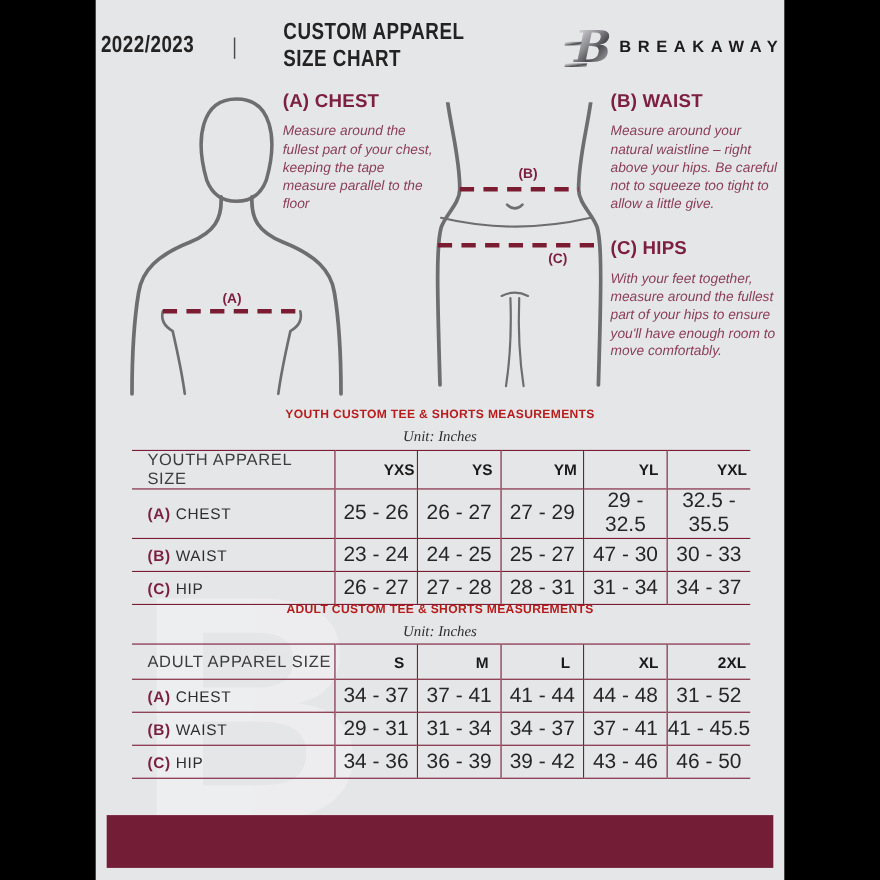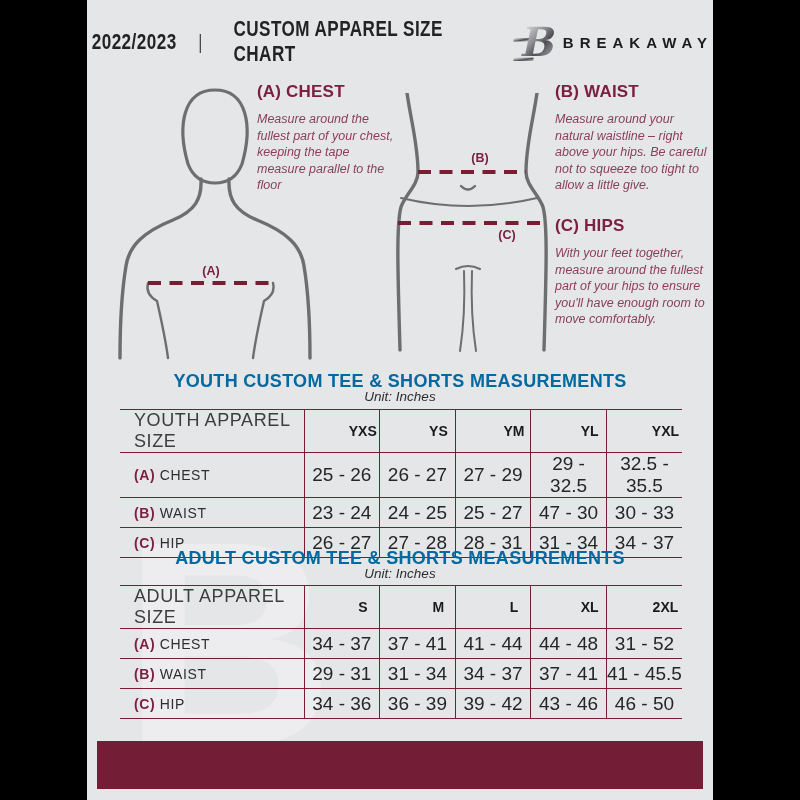--- a/index.html
+++ b/index.html
@@ -7,51 +7,51 @@
     width:800px;height:800px;background:#000;position:relative;overflow:hidden;
     font-family:"Liberation Sans",sans-serif;
   }
   .doc{
     position:absolute;left:87px;top:0;width:626px;height:800px;
     background:#e5e6e8;overflow:hidden;
   }
   
   .doc-header{
     position:absolute;top:22px;left:0;right:0;height:40px;
-    display:flex;justify-content:center;align-items:center;gap:17px;z-index:1;
+    display:flex;justify-content:center;align-items:center;gap:30px;z-index:1;
   }
   .hdr-txt{font-weight:bold;font-size:19px;color:#232323;letter-spacing:.5px;
     display:inline-block;transform:scale(.9,1.12);}
   .hdr-div{font-size:18px;color:#4a4a4a;font-weight:400;transform:scale(.9,1.15);}
   .brand-wrap{display:flex;align-items:center;gap:10px;margin-left:6px;}
   .brand{font-weight:bold;font-size:15px;letter-spacing:6px;color:#1c1c1c;}
   
   .guide-block{position:absolute;z-index:1;}
   .guide-heading{font-size:17px;font-weight:800;color:#7c2040;letter-spacing:.2px;margin:0 0 9px 0;}
   .guide-desc{font-size:12.5px;font-style:italic;color:#8a3e57;line-height:1.32;margin:0;font-weight:500;}
   .fig{position:absolute;z-index:1;}
   
-  .tbl-title{position:absolute;left:0;right:0;text-align:center;font-size:18px;
-    font-weight:700;color:#0369a1;letter-spacing:.3px;z-index:1;}
+  .tbl-title{position:absolute;left:0;right:0;text-align:center;font-size:11px;
+    font-weight:700;color:#b91c1c;letter-spacing:.3px;z-index:1;}
   .tbl-unit{position:absolute;left:0;right:0;text-align:center;font-size:13.5px;
-    font-style:italic;font-weight:500;color:#2d2d2d;z-index:1;}
+    font-style:italic;font-weight:500;color:#2d2d2d;z-index:1;font-family:Liberation Serif, serif;}
   .tbl-wrap{position:absolute;left:33px;width:562px;z-index:1;}
   table.size-table{border-collapse:collapse;width:562px;table-layout:fixed;}
   table.size-table col.c0{width:184px;}
   table.size-table col.cn{width:75.6px;}
   table.size-table th,table.size-table td{
     border-top:1.5px solid #7b1c35;padding:0;text-align:center;
     color:#262626;font-size:19px;background:transparent;
   }
   table.size-table tr:last-child td{border-bottom:1.5px solid #7b1c35;}
   table.size-table th+th,table.size-table td+td{border-left:1.5px solid #7b1c35;}
   table.size-table thead th{height:31px;font-weight:bold;font-size:14px;color:#1a1a1a;padding-left:42px;}
   table.size-table tbody td{height:29px;font-weight:400;}
   table.size-table .lbl{text-align:left;padding-left:14px;}
-  table.size-table thead .lbl{font-weight:400;font-size:18px;color:#3d3d3d;letter-spacing:.6px;}
+  table.size-table thead .lbl{font-weight:400;font-size:15px;color:#3d3d3d;letter-spacing:.6px;}
   table.size-table tbody .lbl{font-size:14px;color:#2e2e2e;letter-spacing:.6px;}
   .pfx{font-weight:bold;color:#7c2040;}
   
   .footer-bar{position:absolute;left:10px;width:606px;top:741px;height:48px;background:#741d36;z-index:2;}
   .watermark{position:absolute;left:36px;top:528px;font-size:292px;line-height:.8;
     font-weight:bold;color:#f4f4f6;opacity:.55;z-index:0;user-select:none;}
 </style>
 </head>
 <body>
 

